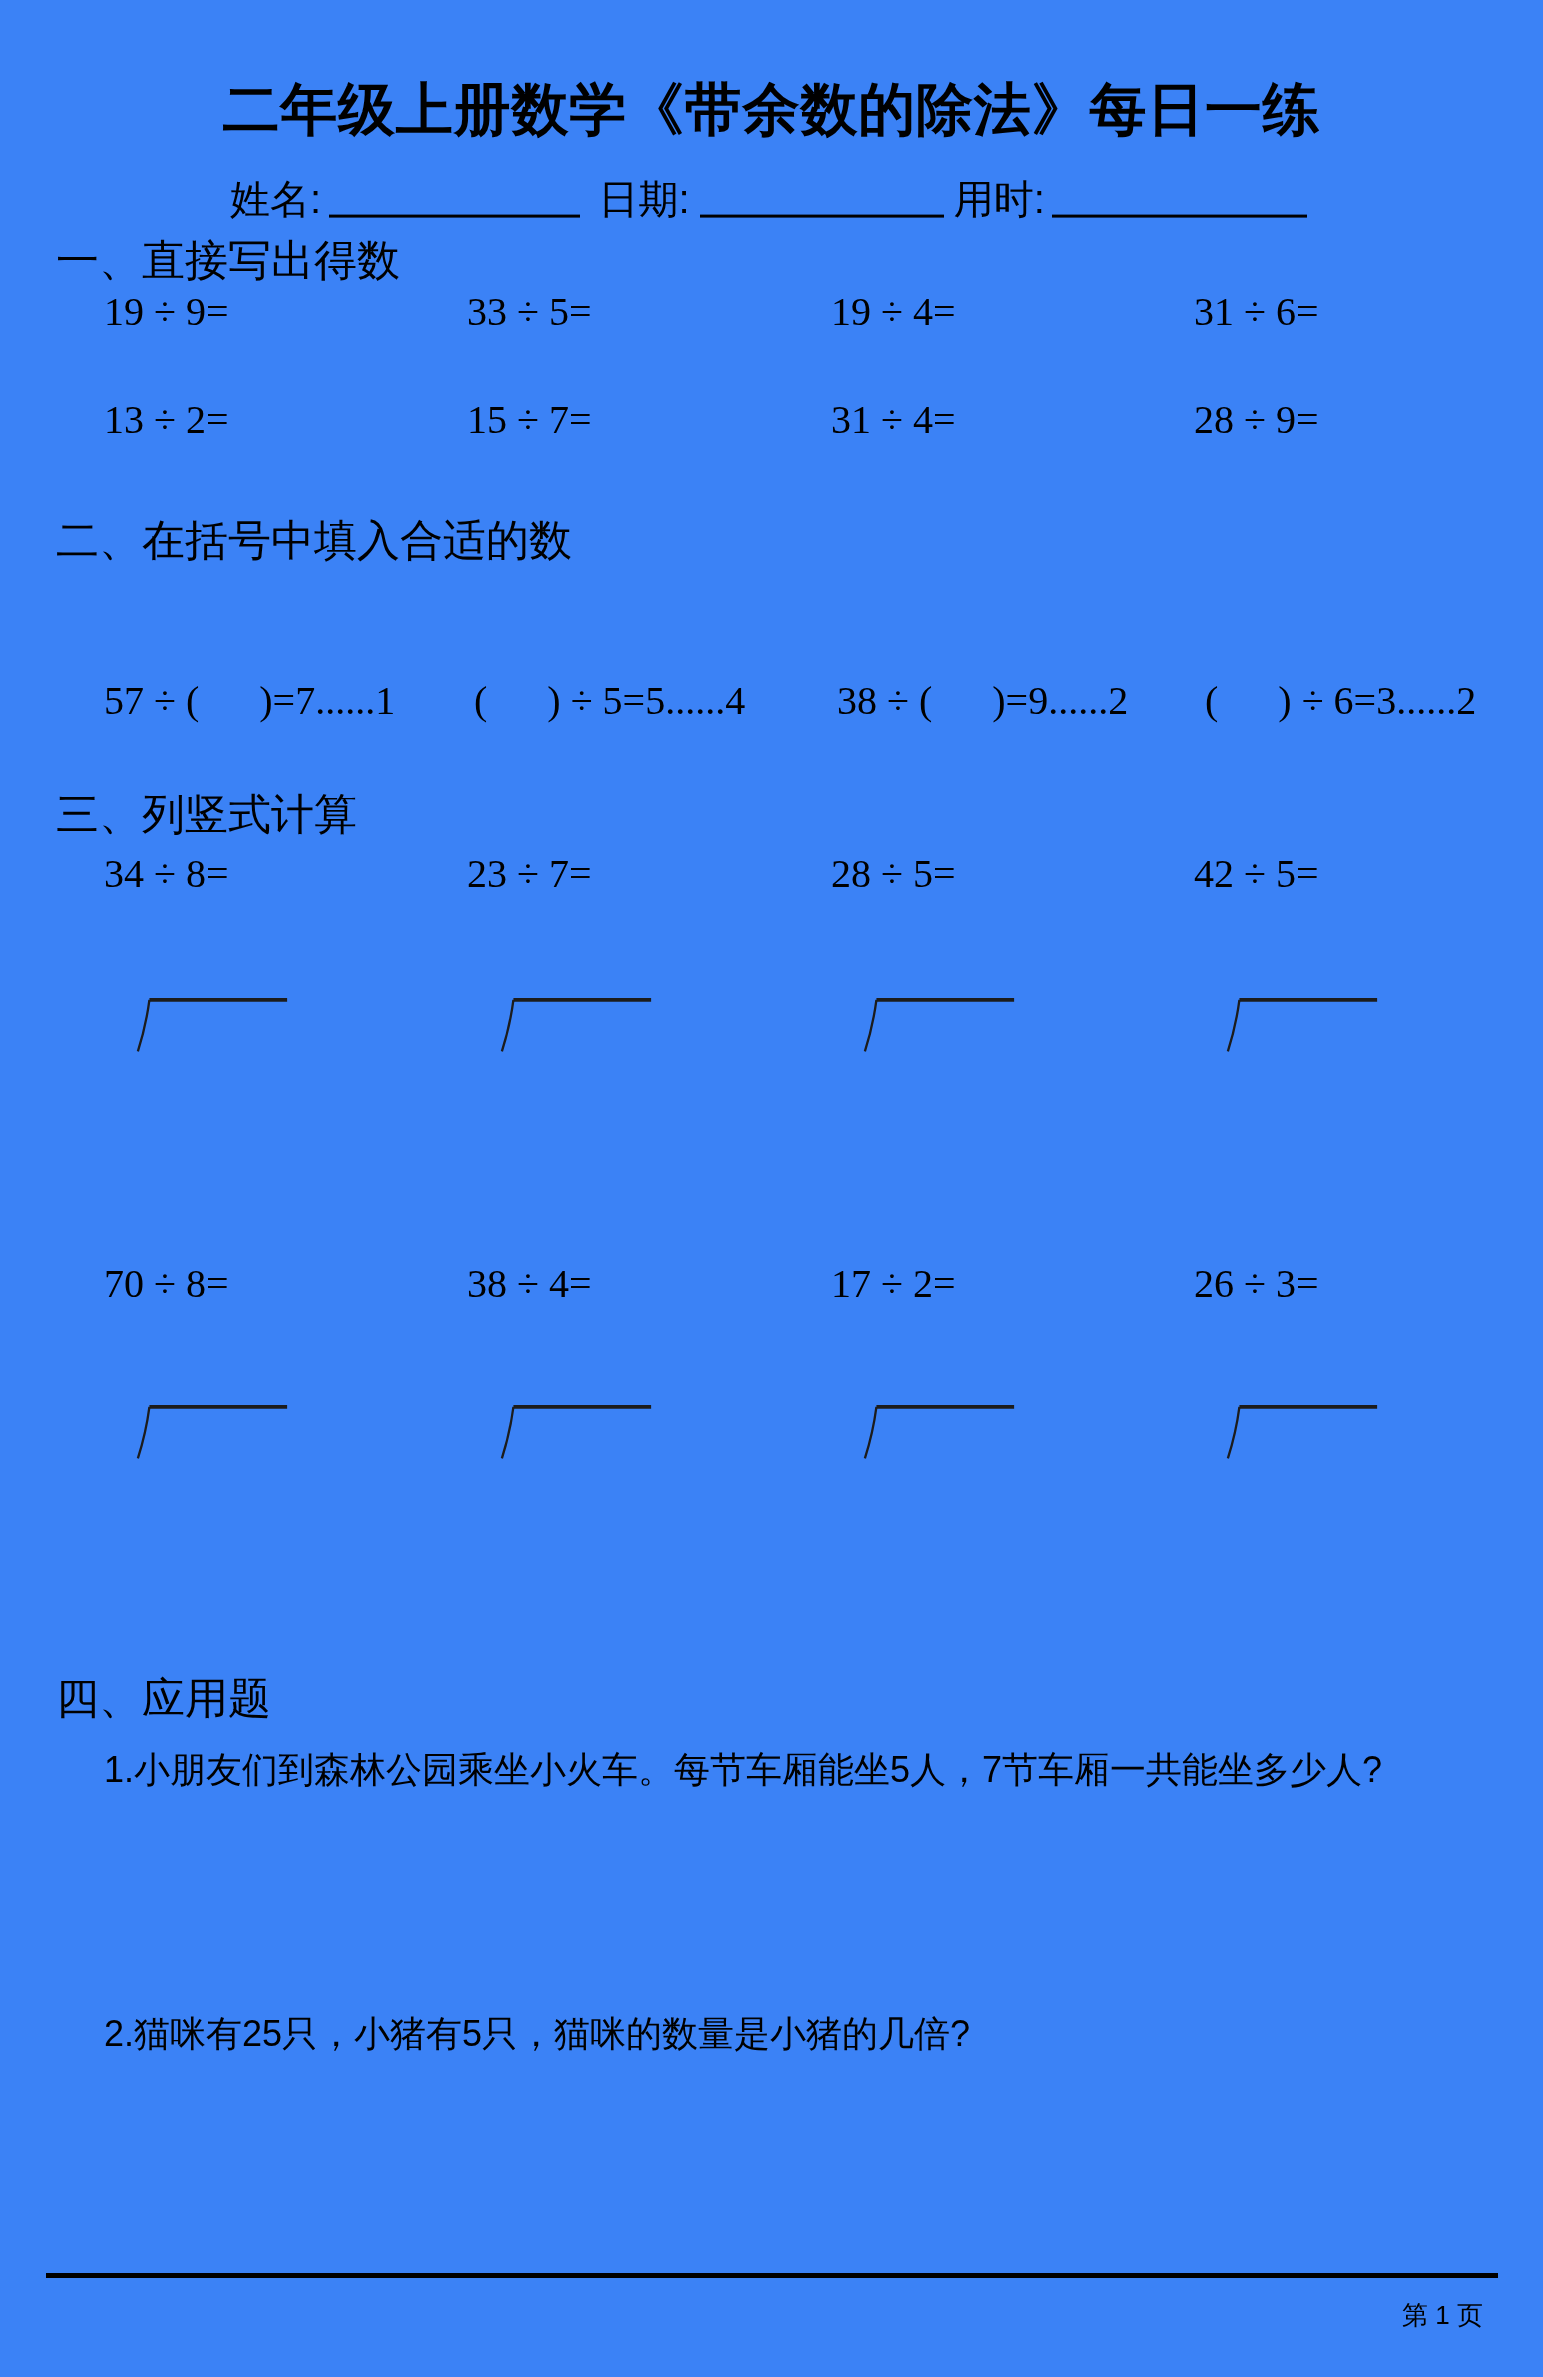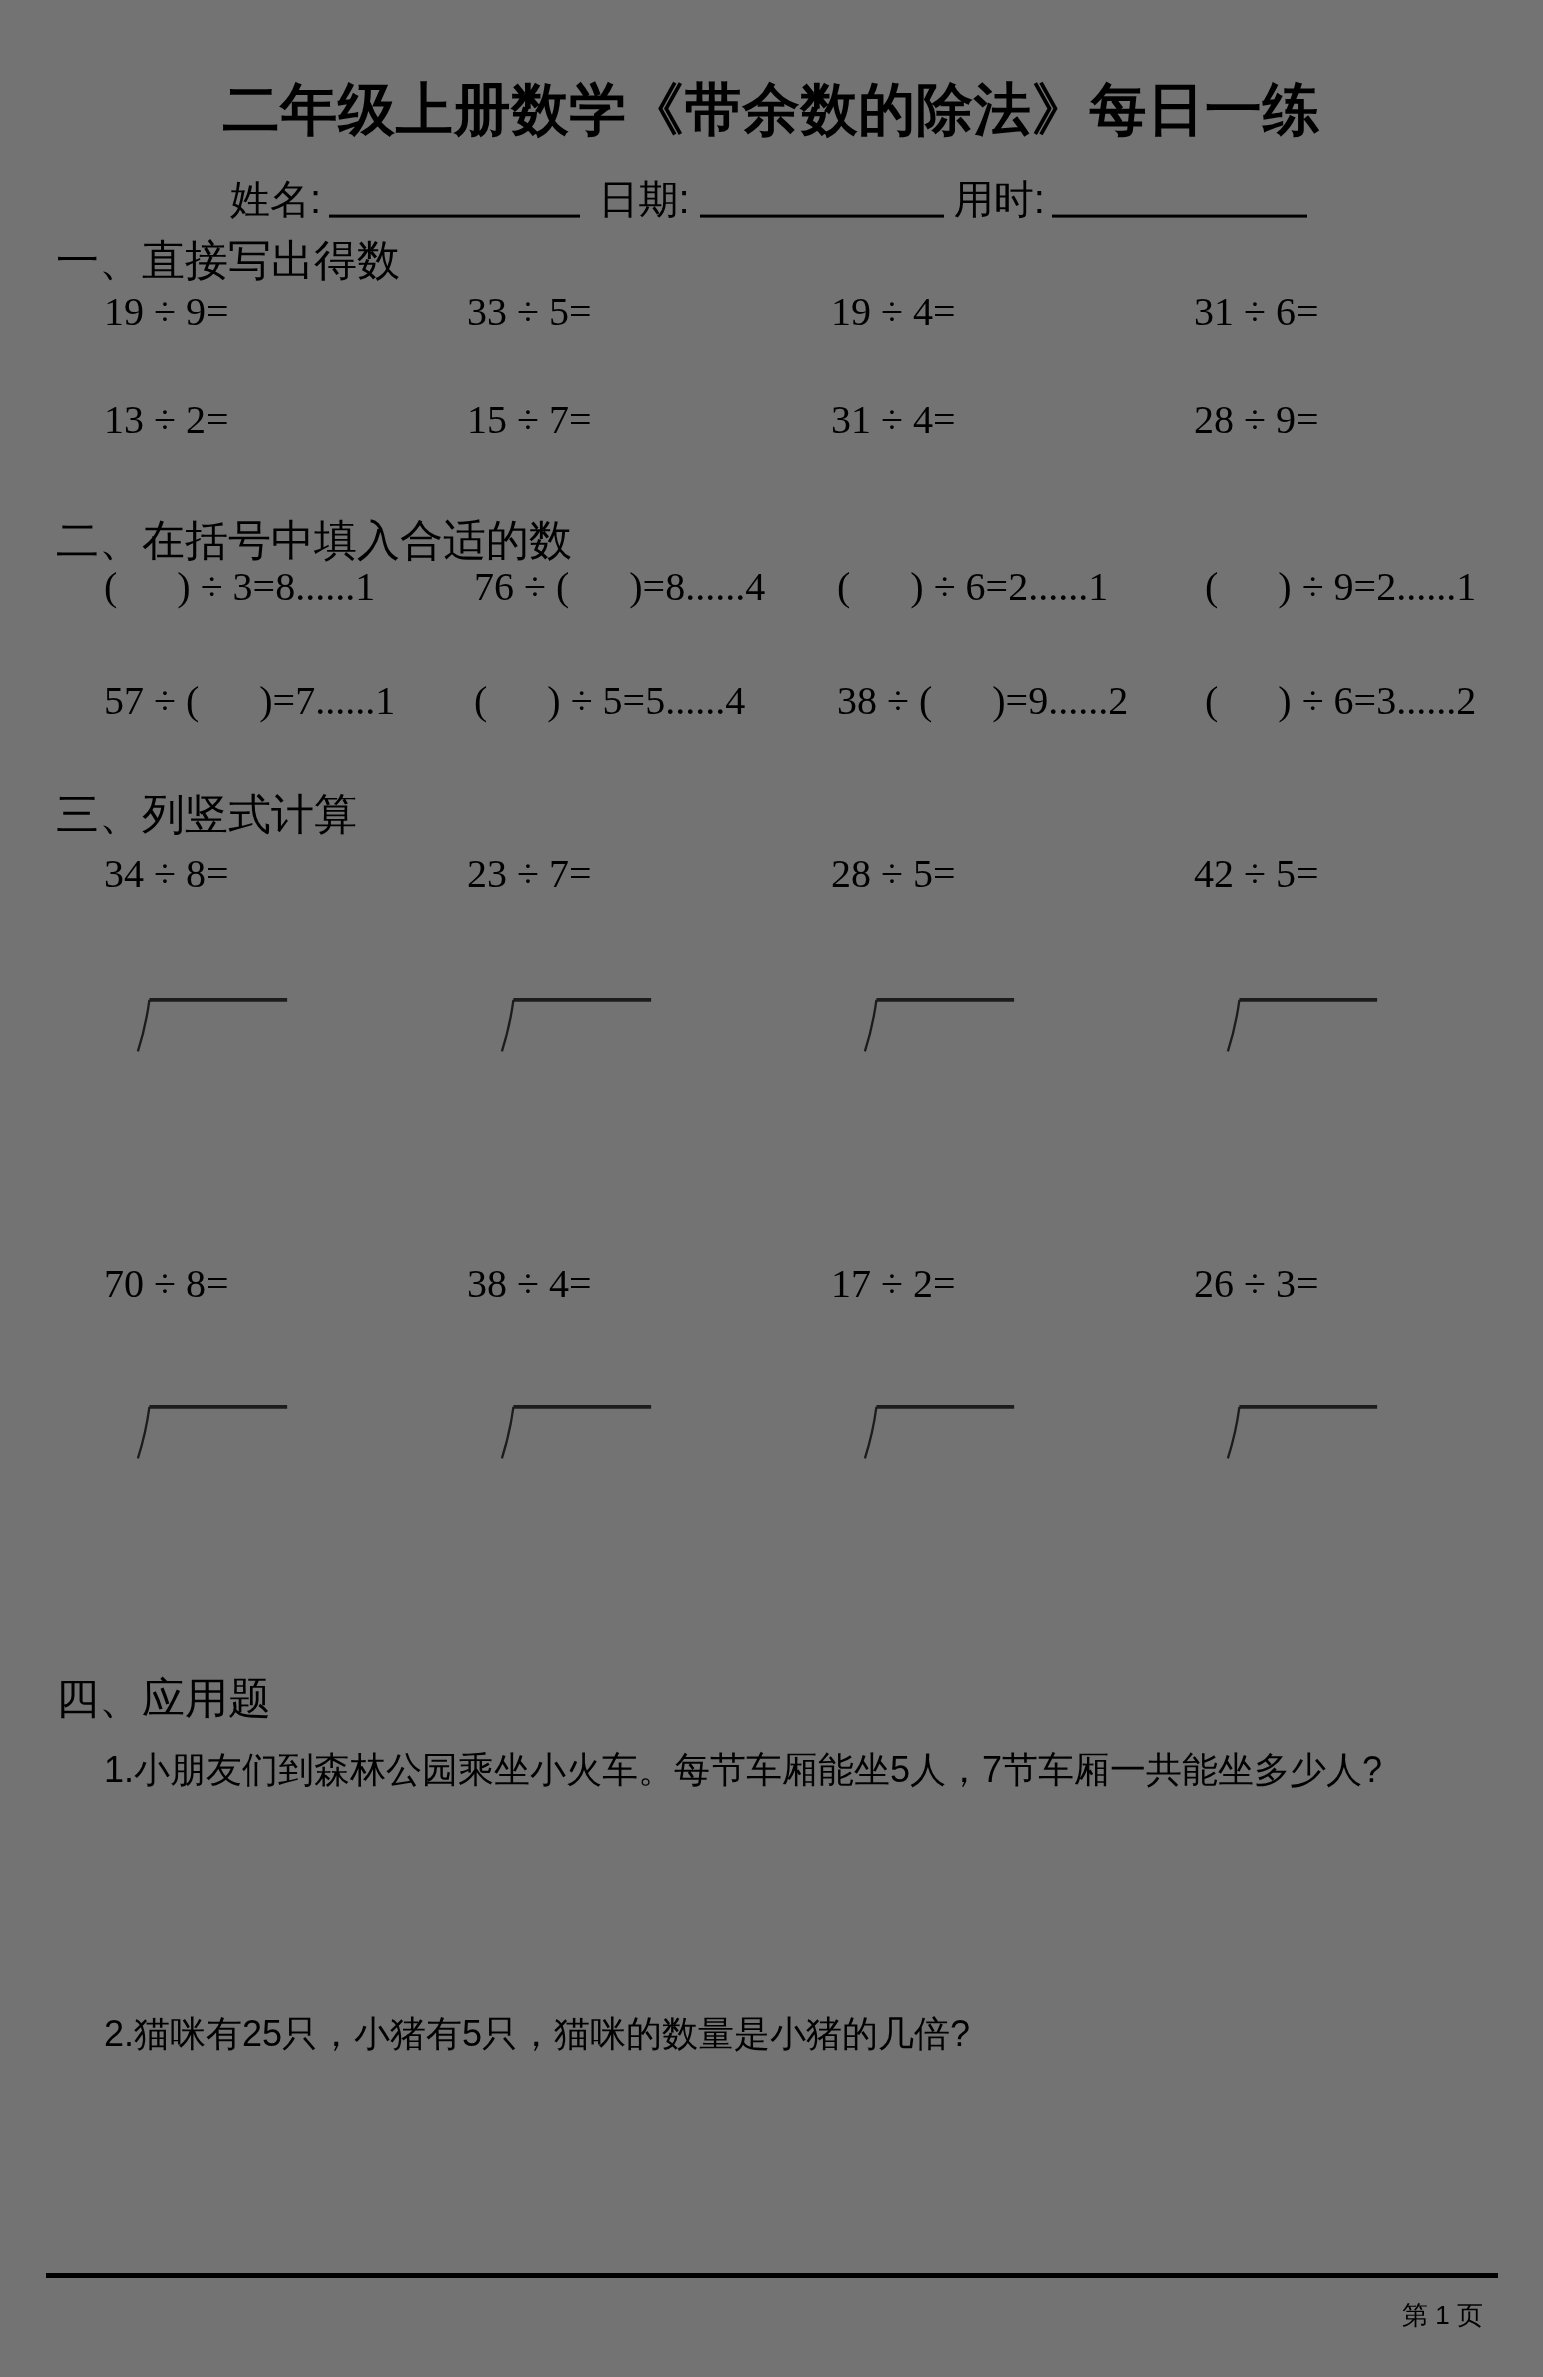--- a/index.html
+++ b/index.html
@@ -1,21 +1,21 @@
 <!DOCTYPE html>
 <html style="font-size:12.4px"><head>
 <meta charset="utf-8">
 <style>
   html, body { margin: 0; padding: 0; background: #9c9c9c; }
   .page {
     position: relative;
     width: 1543px;
     height: 2377px;
     margin: 0 auto;
-    background: #737373;
+    background: #3b82f6;
     color: #000;
     font-family: "Liberation Sans", "DejaVu Sans", sans-serif;
     overflow: hidden;
   }
   .abs { position: absolute; }
 
   .title {
     top: 34px; left: 0; width: 100%;
     text-align: center;
     font-size: 57px; font-weight: 700;
@@ -116,26 +116,20 @@
     <span class="c4">31 ÷ 6=</span>
   </div>
   <div id="s1-row2" class="prob-row">
     <span class="c1">13 ÷ 2=</span>
     <span class="c2">15 ÷ 7=</span>
     <span class="c3">31 ÷ 4=</span>
     <span class="c4">28 ÷ 9=</span>
   </div>
 
   <div id="sec2-head" class="abs sec-head">二、在括号中填入合适的数</div>
-  <div id="s2-row1" class="prob-row row-s2">
-    <span class="c1">(      ) ÷ 3=8......1</span>
-    <span class="c2">76 ÷ (      )=8......4</span>
-    <span class="c3">(      ) ÷ 6=2......1</span>
-    <span class="c4">(      ) ÷ 9=2......1</span>
-  </div>
   <div id="s2-row2" class="prob-row row-s2">
     <span class="c1">57 ÷ (      )=7......1</span>
     <span class="c2">(      ) ÷ 5=5......4</span>
     <span class="c3">38 ÷ (      )=9......2</span>
     <span class="c4">(      ) ÷ 6=3......2</span>
   </div>
 
   <div id="sec3-head" class="abs sec-head">三、列竖式计算</div>
   <div id="s3-row1" class="prob-row">
     <span class="c1">34 ÷ 8=</span>

